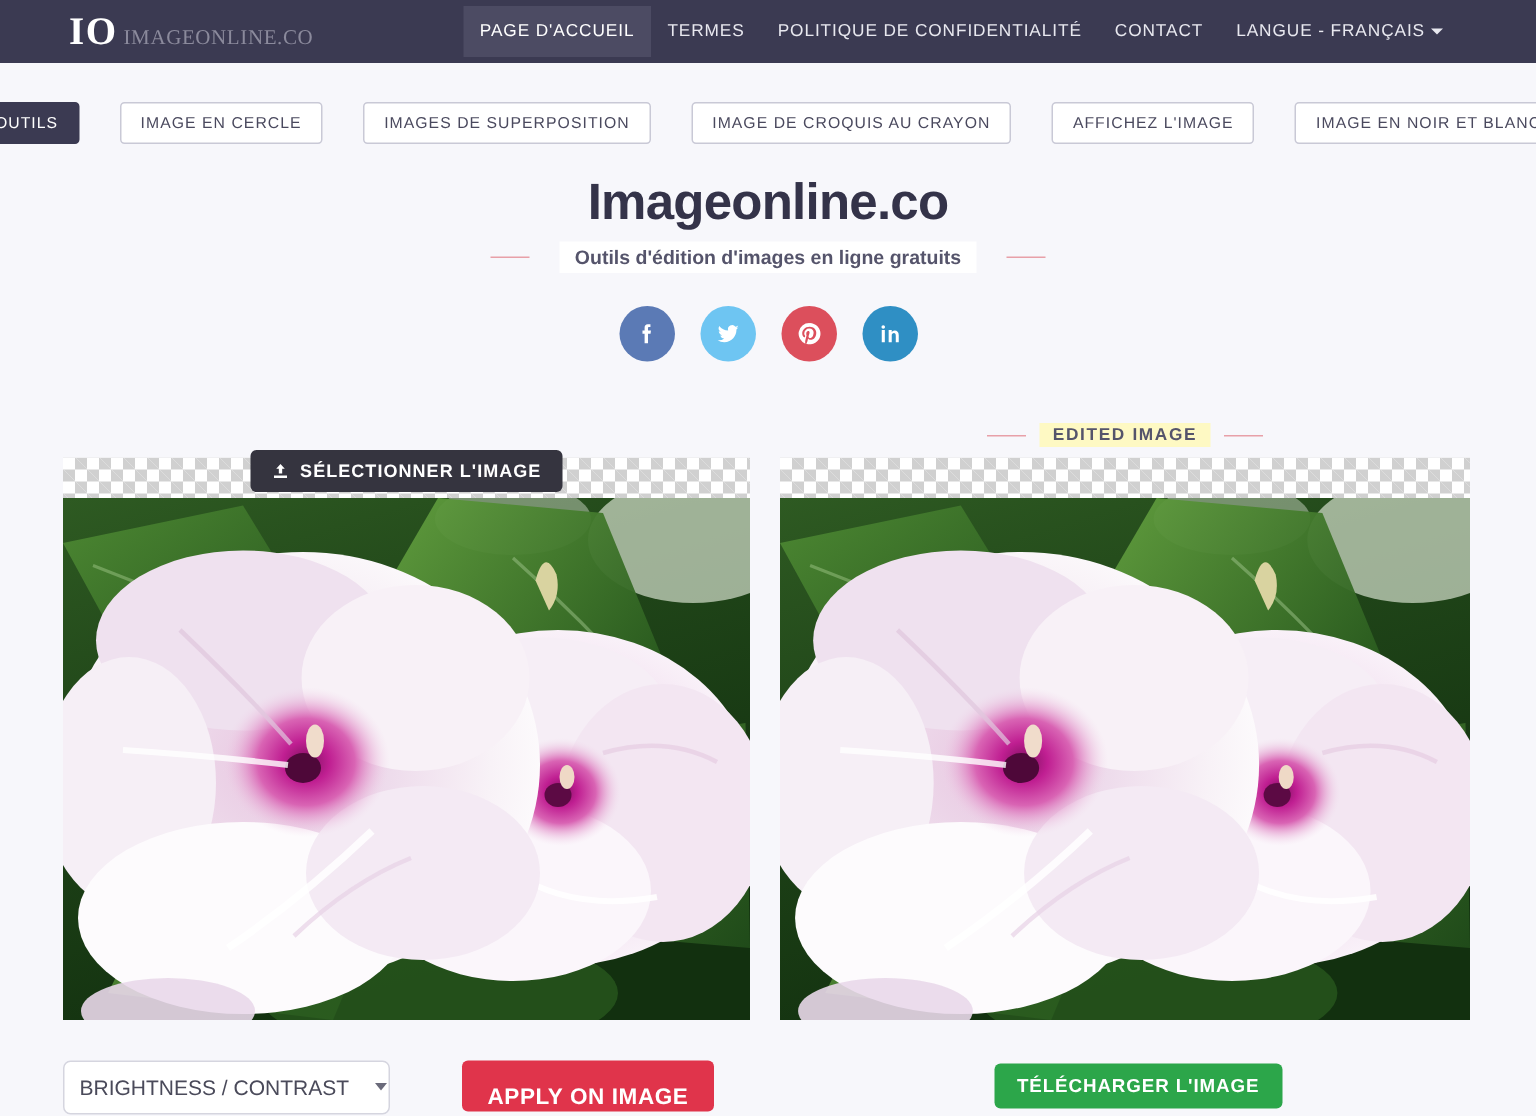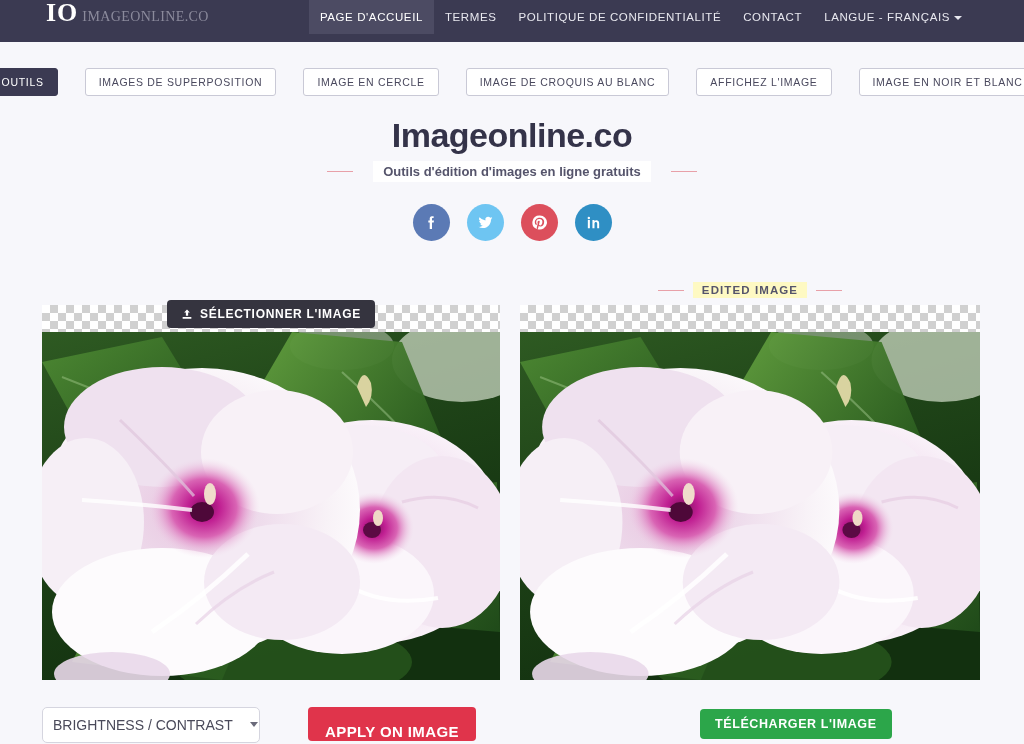--- a/index.html
+++ b/index.html
@@ -7,21 +7,21 @@
   body {
     width:1024px; height:744px; overflow:hidden;
     background:#f7f7fb;
     font-family:"Liberation Sans", sans-serif;
     color:#3b3a4d;
   }
 
   
   .navbar {
     height:42px; background:#3b3a52;
-    display:flex; align-items:flex-start;
+    display:flex; align-items:center;
     padding:0 22px;
     position:relative;
   }
   .brand { display:flex; align-items:baseline; gap:4px; margin-left:24px; }
   .brand-io {
     font-family:"Liberation Serif", serif;
     font-weight:bold; font-size:26px; color:#ffffff;
     letter-spacing:1px; line-height:1;
   }
   .brand-rest {
@@ -140,21 +140,21 @@
     border-top:5px solid #6a6a7a; pointer-events:none;
   }
   .apply-btn {
     position:absolute; left:308px; top:0;
     background:#e0344b; color:#ffffff; border:none; border-radius:4px;
     font-size:15px; font-weight:bold; letter-spacing:.4px;
     padding:16px 17px; height:34px; cursor:pointer;
     font-family:"Liberation Sans", sans-serif;
   }
   .download-btn {
-    position:absolute; left:700px; top:2px;
+    position:absolute; left:663px; top:2px;
     background:#2ca64a; color:#ffffff; border:none; border-radius:4px;
     font-size:12.5px; font-weight:bold; letter-spacing:.6px;
     padding:0 15px; height:30px; cursor:pointer;
     font-family:"Liberation Sans", sans-serif;
   }
 </style>
 </head>
 <body>
 
 <div class="navbar">
@@ -166,23 +166,23 @@
     <a class="nav-link active">PAGE D'ACCUEIL</a>
     <a class="nav-link">TERMES</a>
     <a class="nav-link">POLITIQUE DE CONFIDENTIALITÉ</a>
     <a class="nav-link">CONTACT</a>
     <a class="nav-link"><span>LANGUE - FRANÇAIS</span><span class="caret"></span></a>
   </div>
 </div>
 
 <div class="toolbar">
   <div class="tool-btn active">OUTILS</div>
+  <div class="tool-btn">IMAGE EN CERCLE</div>
   <div class="tool-btn">IMAGES DE SUPERPOSITION</div>
-  <div class="tool-btn">IMAGE EN CERCLE</div>
-  <div class="tool-btn">IMAGE DE CROQUIS AU BLANC</div>
+  <div class="tool-btn">IMAGE DE CROQUIS AU CRAYON</div>
   <div class="tool-btn">AFFICHEZ L'IMAGE</div>
   <div class="tool-btn">IMAGE EN NOIR ET BLANC</div>
 </div>
 
 <div class="title-block">
   <h1 class="site-title">Imageonline.co</h1>
   <div class="subtitle-wrap">
     <span class="dash"></span>
     <span class="subtitle">Outils d'édition d'images en ligne gratuits</span>
     <span class="dash"></span>

